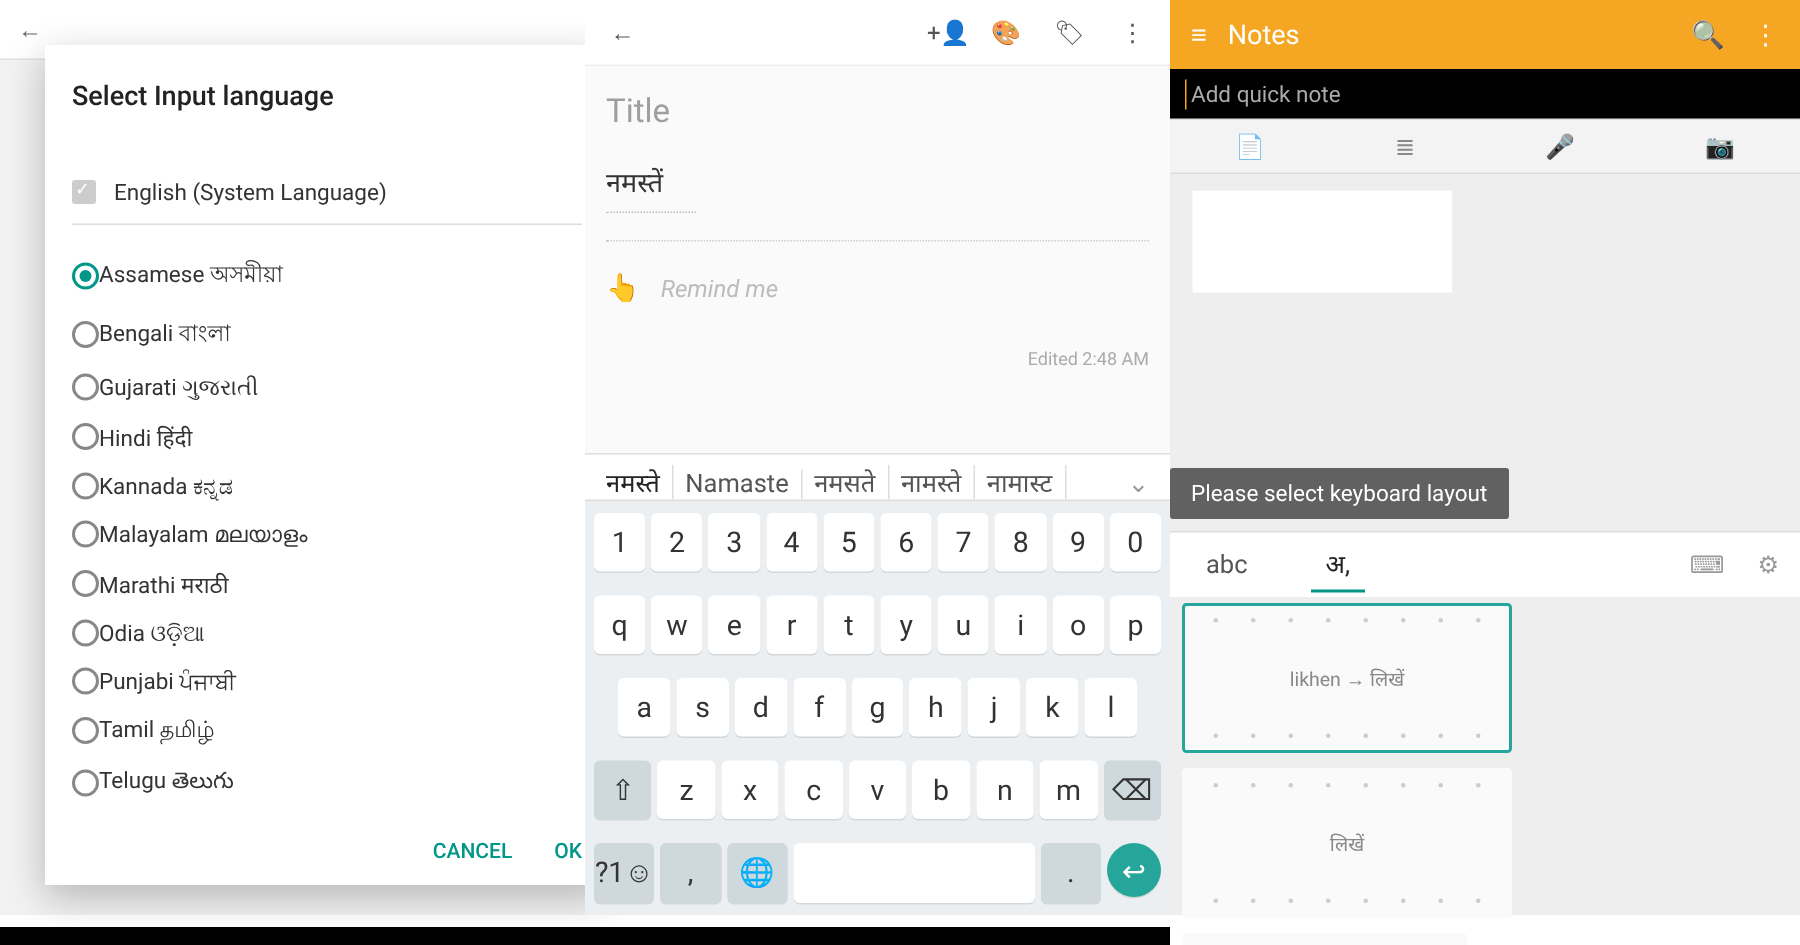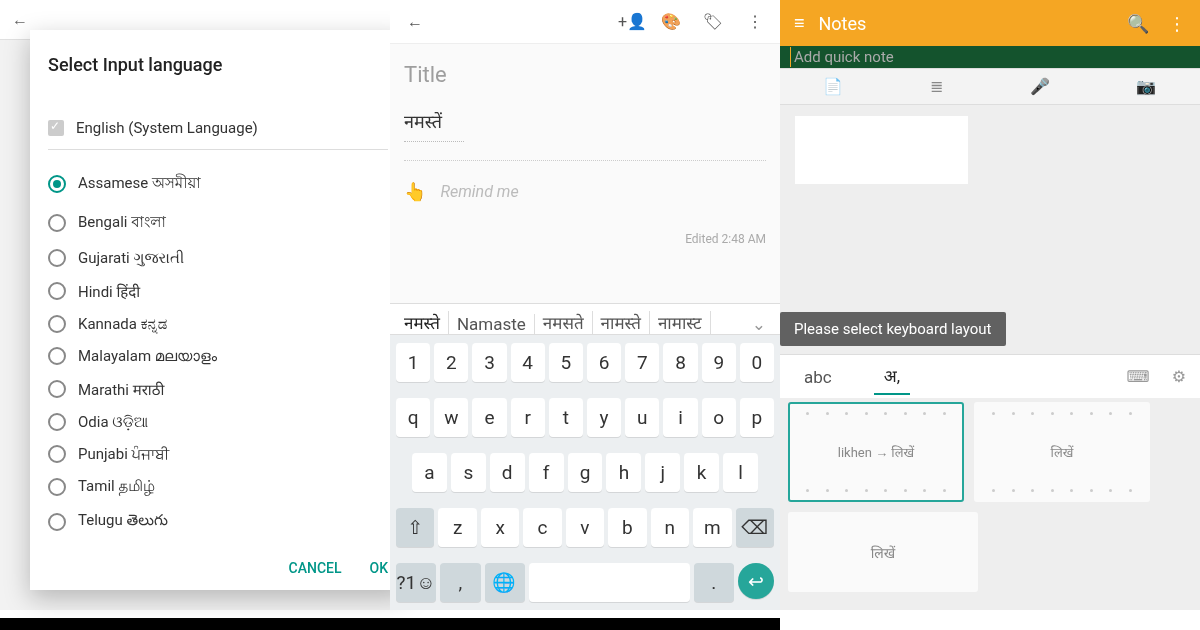--- a/index.html
+++ b/index.html
@@ -7,21 +7,21 @@
 
 
 .panel1 { position: absolute; left: 0; top: 0; width: 390px; height: 610px; background: #f2f2f2; }
 .panel1-top { height: 40px; background: #fff; border-bottom: 1px solid #e0e0e0; display: flex; align-items: center; padding: 0 10px; gap: 20px; }
 .topicon { width: 20px; height: 20px; color: #666; display: flex; align-items: center; justify-content: center; }
 .dialog { position: absolute; left: 30px; top: 30px; width: 376px; height: 560px; background: #fff; box-shadow: 0 8px 24px rgba(0,0,0,0.25); padding: 24px 18px 10px; }
 .dialog h2 { font-size: 18px; font-weight: 500; color: #222; margin-bottom: 18px; }
 .check-row { display: flex; align-items: center; gap: 12px; color: #333; font-size: 15px; padding: 4px 0 12px; border-bottom: 1px solid #ddd; margin-bottom: 14px; margin-top: 40px; }
 .check-row .checkbox { width: 16px; height: 16px; background: #ccc; border-radius: 2px; position: relative; }
 .check-row .checkbox::after { content: "✓"; color: #fff; font-size: 12px; position: absolute; left: 2px; top: -1px; }
-.radio-row { display: flex; align-items: center; gap: 12px; padding: 7px 0; font-size: 15px; color: #333; cursor: pointer; }
+.radio-row { display: flex; align-items: center; padding: 7px 0; font-size: 15px; color: #333; cursor: pointer; }
 .radio { width: 18px; height: 18px; border: 2px solid #888; border-radius: 50%; position: relative; flex-shrink: 0; }
 .radio.selected { border-color: #009688; }
 .radio.selected::after { content: ""; position: absolute; left: 3px; top: 3px; width: 8px; height: 8px; background: #009688; border-radius: 50%; }
 .dialog-actions { position: absolute; right: 18px; bottom: 14px; display: flex; gap: 28px; margin-left: 41px; }
 .dialog-actions span { color: #009688; font-weight: 500; font-size: 14px; cursor: pointer; }
 
 
 .panel2 { position: absolute; left: 390px; top: 0; width: 390px; height: 610px; background: #fafafa; }
 .p2top { height: 44px; background: #fff; display: flex; align-items: center; padding: 0 14px; border-bottom: 1px solid #eee; }
 .p2top .spacer { flex: 1; }
@@ -42,34 +42,34 @@
 .suggest .expand { margin-left: auto; color: #999; border: none; }
 .krow { display: flex; justify-content: space-around; padding: 6px 4px; }
 .key { flex: 1; text-align: center; padding: 8px 0; font-size: 19px; color: #333; background: #fff; margin: 2px; border-radius: 4px; box-shadow: 0 1px 0 rgba(0,0,0,0.1); cursor: pointer; }
 .key.mod { background: #cfd8dc; }
 .key.enter { background: #26a69a; color: #fff; border-radius: 50%; width: 36px; height: 36px; flex: none; padding: 0; display: flex; align-items: center; justify-content: center; }
 
 
 .panel3 { position: absolute; left: 780px; top: 0; width: 420px; height: 610px; background: #eee; }
 .p3header { height: 46px; background: #f5a623; color: #fff; display: flex; align-items: center; padding: 0 14px; gap: 14px; font-size: 18px; }
 .p3header .right { margin-left: auto; display: flex; gap: 18px; }
-.quick { height: 23px; background: #14532d; display: flex; align-items: center; color: #aaa; padding: 0 10px; font-size: 15px; border-bottom: 1px solid #ddd; text-align: right; }
+.quick { height: 34px; background: #000000; display: flex; align-items: center; color: #aaa; padding: 0 10px; font-size: 15px; border-bottom: 1px solid #ddd; text-align: right; }
 .quick .cursor { width: 1px; height: 20px; background: #f5a623; margin-right: 3px; }
 .actionbar { height: 36px; background: #f3f3f3; display: flex; align-items: center; justify-content: space-around; color: #888; border-bottom: 1px solid #ddd; }
 .actionbar .ic { font-size: 16px; }
 .notebox { margin: 10px 14px; width: 175px; height: 70px; background: #fff; border: 1px solid #eee; }
 
 .tooltip { position: absolute; left: 0; top: 312px; background: #616161; color: #fff; font-size: 15px; padding: 8px 14px; border-radius: 2px; }
 .tabrow { position: absolute; left: 0; top: 354px; width: 100%; height: 44px; background: #fff; display: flex; align-items: center; padding: 0 14px; gap: 32px; color: #555; border-top: 1px solid #ddd; }
 .tabrow .tab { font-size: 17px; padding: 6px 10px; }
 .tabrow .tab.active { border-bottom: 2px solid #009688; color: #222; }
 .tabrow .right { margin-left: auto; display: flex; gap: 22px; color: #999; font-size: 16px; }
 
 .layouts { position: absolute; left: 8px; top: 402px; width: 404px; display: flex; gap: 10px; flex-wrap: wrap; }
-.layout { width: 176px; height: 100px; background: #fafafa; border: 2px solid transparent; border-radius: 3px; padding: 8px; font-size: 11px; color: #bbb; display: flex; flex-direction: column; justify-content: space-between; position: relative; }
+.layout { width: 220px; height: 100px; background: #fafafa; border: 2px solid transparent; border-radius: 3px; padding: 8px; font-size: 11px; color: #bbb; display: flex; flex-direction: column; justify-content: space-between; position: relative; }
 .layout.selected { border-color: #26a69a; }
 .layout .mid { text-align: center; font-size: 13px; color: #888; }
 .layout .dots { display: flex; justify-content: space-around; }
 .layout .dots i { width: 3px; height: 3px; background: #ccc; border-radius: 50%; }
 .layout3 { width: 190px; height: 80px; background: #fafafa; border-radius: 3px; display: flex; align-items: center; justify-content: center; font-size: 14px; color: #888; }
 
 .blackbar { position: absolute; left: 0; bottom: 0; width: 780px; height: 12px; background: #000; }
 </style>
 </head>
 <body>

